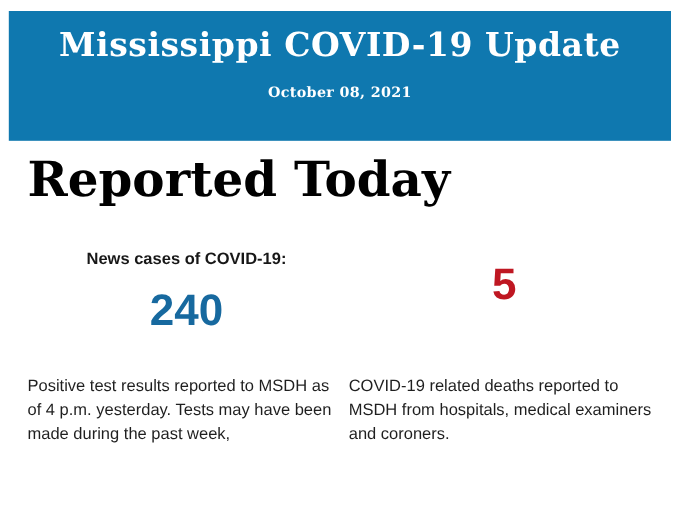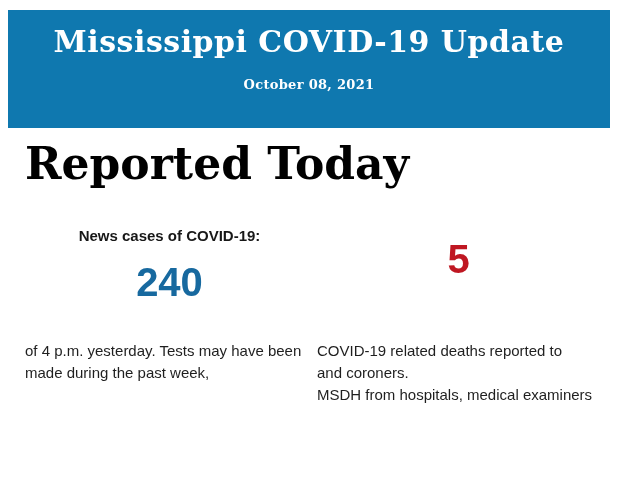--- a/index.html
+++ b/index.html
@@ -121,23 +121,24 @@
       <div class="stat-label">News cases of COVID-19:</div>
       <div class="stat-value" style="color: rgb(23, 105, 159);">240</div>
     </div>
     <div class="stat-col">
       <div class="stat-value" style="color: rgb(191, 23, 34);">5</div>
     </div>
   </div>
 
   <div class="desc-row">
     <p class="desc-col">
+      <span class="desc-line">Positive test results reported to MSDH as</span>
       <span class="desc-line">of 4 p.m. yesterday. Tests may have been</span>
       <span class="desc-line">made during the past week,</span>
     </p>
     <p class="desc-col">
       <span class="desc-line">COVID-19 related deaths reported to</span>
+      <span class="desc-line">MSDH from hospitals, medical examiners</span>
       <span class="desc-line">and coroners.</span>
-      <span class="desc-line">MSDH from hospitals, medical examiners</span>
     </p>
   </div>
 
 </div>
 
 </body></html>

